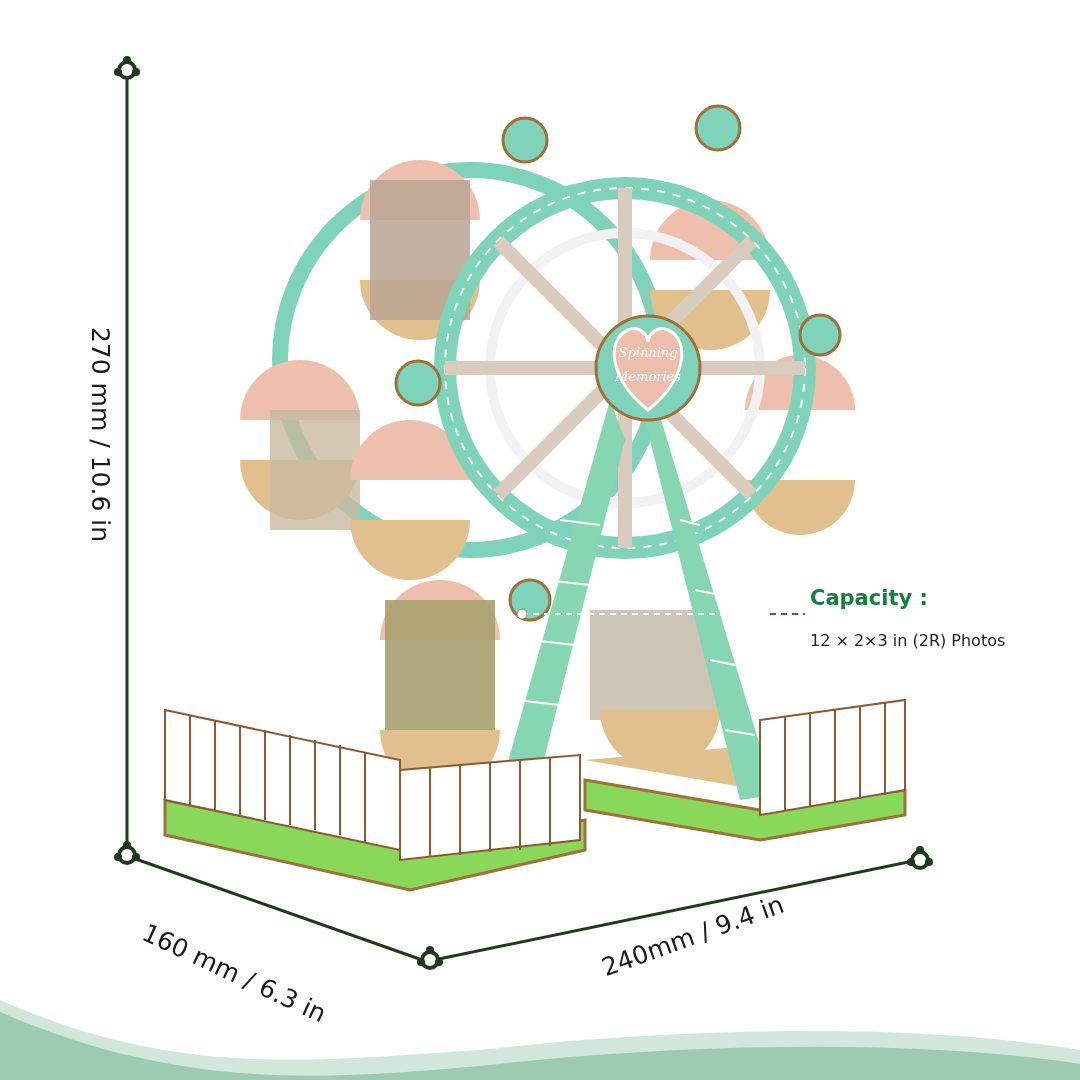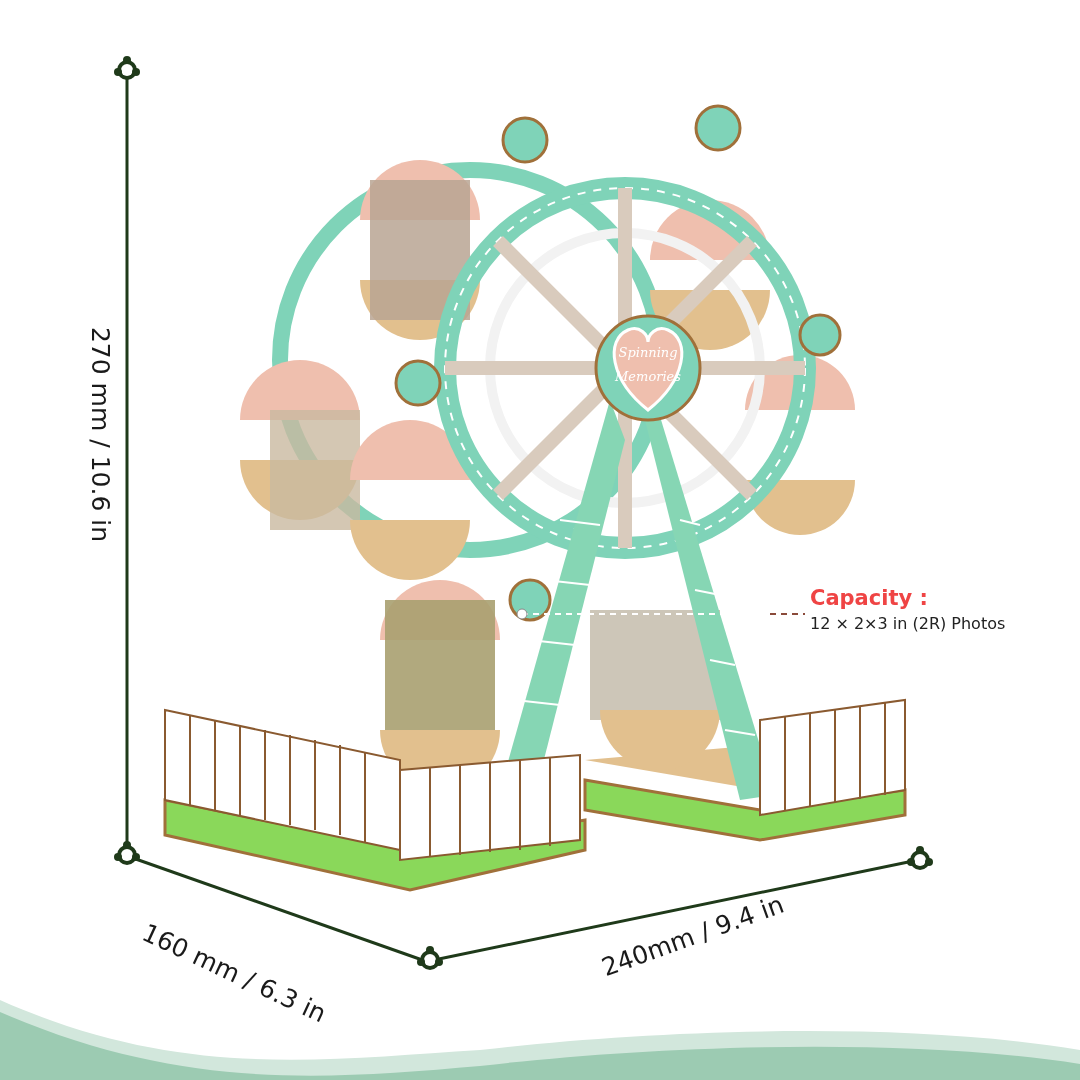--- a/index.html
+++ b/index.html
@@ -9,22 +9,22 @@
   }
   .layer { position: absolute; left: 0; top: 0; width: 1080px; height: 1080px; }
   .dim-label {
     position: absolute; color: #1a1a1a; font-family: "DejaVu Sans", sans-serif;
     font-size: 25px; white-space: nowrap; transform-origin: center center;
   }
   #height-label { left: -40px; top: 420px; width: 280px; text-align: center; transform: rotate(90deg); }
   #depth-label { left: 150px; top: 918px; transform: rotate(25deg); transform-origin: left top; }
   #width-label { left: 598px; top: 955px; transform: rotate(-20deg); transform-origin: left top; }
   .capacity { position: absolute; left: 810px; top: 586px; }
-  .capacity .title { font-family: "DejaVu Sans", sans-serif; font-weight: bold; font-size: 21px; color: #ef4444; }
-  .capacity .detail { font-family: "DejaVu Sans", sans-serif; font-size: 16px; color: #222; margin-top: 4px; }
+  .capacity .title { font-family: "DejaVu Sans", sans-serif; font-weight: bold; font-size: 21px; color: #15803d; }
+  .capacity .detail { font-family: "DejaVu Sans", sans-serif; font-size: 16px; color: #222; margin-top: 21px; }
   .sign-text { font-family: "DejaVu Serif", serif; font-style: italic; fill: #ffffff; font-size: 13px; }
 </style>
 </head>
 <body>
 
 <svg class="layer" viewBox="0 0 1080 1080" width="1080" height="1080">
 
   <path d="M0 1000 C 180 1080, 320 1060, 480 1050 C 650 1030, 900 1020, 1080 1050 L1080 1080 L0 1080 Z" fill="#d2e7dc"></path>
   <path d="M0 1012 C 180 1090, 320 1080, 480 1066 C 650 1046, 900 1036, 1080 1064 L1080 1080 L0 1080 Z" fill="#9ccbb2"></path>
 

